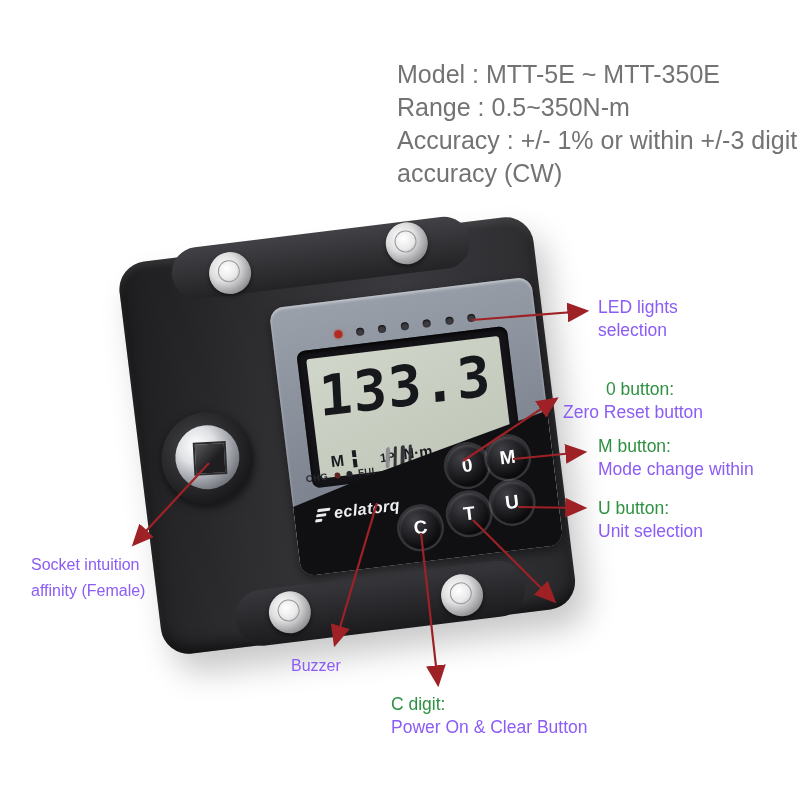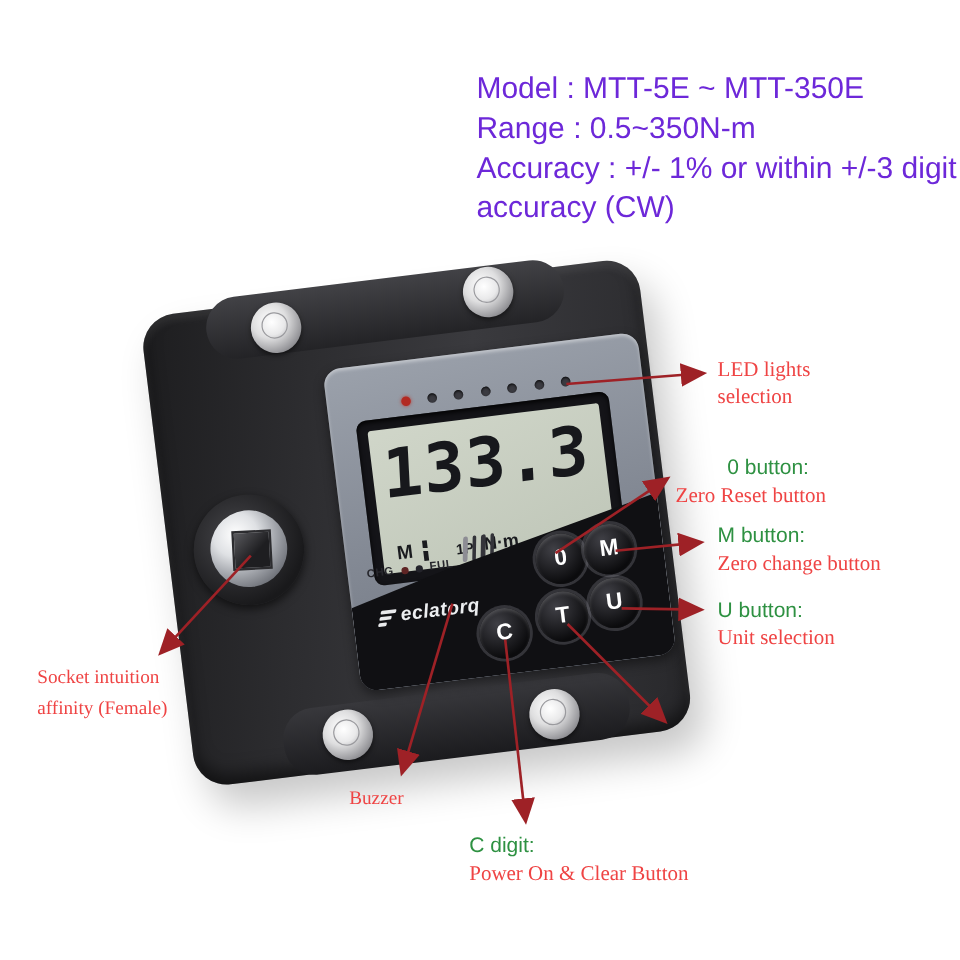--- a/index.html
+++ b/index.html
@@ -3,26 +3,26 @@
 <meta charset="utf-8">
 <style>
   html,body{margin:0;padding:0;background:#ffffff;}
   .stage{
     position:relative;width:800px;height:800px;background:#ffffff;overflow:hidden;
     font-family:"Liberation Sans",sans-serif;
   }
   
   .spec{
     position:absolute;left:397px;top:58px;width:390px;
-    color:#6d28d9;font-size:25px;line-height:33px;white-space:nowrap;
+    color:#737373;font-size:25px;line-height:33px;white-space:nowrap;
   }
   
   .ann{position:absolute;white-space:nowrap;line-height:23px;font-size:17.5px;}
   .t-green{color:#2e9142;}
-  .t-blue{color:#ef4444;font-family:Liberation Serif, serif;}
+  .t-blue{color:#8b5cf6;}
   .big{font-size:16px;}
   
   .device{position:absolute;left:135px;top:230px;width:425px;height:415px;
           transform:rotate(-7deg);transform-origin:50% 50%;}
   .body{
     position:absolute;left:4px;top:8px;right:4px;bottom:12px;border-radius:28px;
     background:linear-gradient(100deg,#1d1d1f 0%,#2d2d30 30%,#3a3a3e 58%,#28282b 100%);
     box-shadow:inset 0 5px 7px rgba(255,255,255,.09), inset 0 -8px 14px rgba(0,0,0,.55),
                10px 20px 32px rgba(0,0,0,.22);
   }
@@ -185,21 +185,21 @@
     <div>selection</div>
   </div>
 
   <div class="ann" style="left:563px;top:378px;">
     <div class="t-green" style="padding-left:6px;margin-left:37px;">0 button:</div>
     <div class="t-blue">Zero Reset button</div>
   </div>
 
   <div class="ann" style="left:598px;top:435px;">
     <div class="t-green">M button:</div>
-    <div class="t-blue">Zero change button</div>
+    <div class="t-blue">Mode change within</div>
   </div>
 
   <div class="ann" style="left:598px;top:497px;">
     <div class="t-green">U button:</div>
     <div class="t-blue">Unit selection</div>
   </div>
 
 
   <div class="ann" style="left:391px;top:693px;">
     <div class="t-green">C digit:</div>

